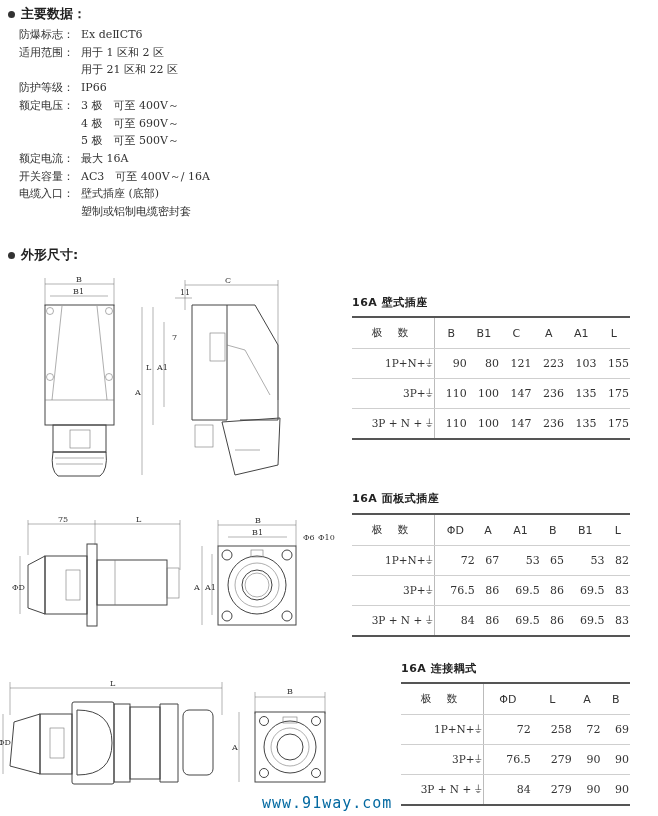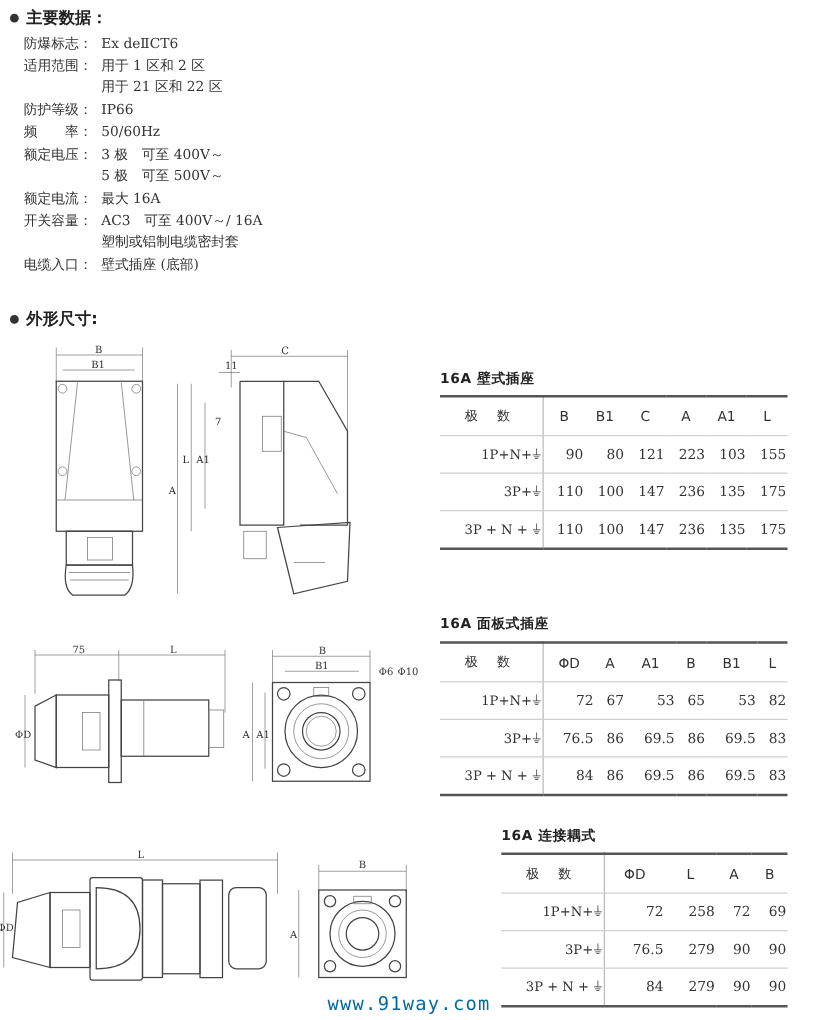--- a/index.html
+++ b/index.html
@@ -45,46 +45,46 @@
     </div>
   <div class="spec-row">
       <span class="spec-label"></span>
       <span class="spec-val">用于 21 区和 22 区</span>
     </div>
   <div class="spec-row">
       <span class="spec-label">防护等级：</span>
       <span class="spec-val">IP66</span>
     </div>
   <div class="spec-row">
-      <span class="spec-label">频　　率：</span>
-      <span class="spec-val">50/60Hz</span>
-    </div>
-  <div class="spec-row">
       <span class="spec-label">额定电压：</span>
       <span class="spec-val">3 极　可至 400V～</span>
     </div>
   <div class="spec-row">
       <span class="spec-label"></span>
+      <span class="spec-val">4 极　可至 690V～</span>
+    </div>
+  <div class="spec-row">
+      <span class="spec-label"></span>
       <span class="spec-val">5 极　可至 500V～</span>
     </div>
   <div class="spec-row">
       <span class="spec-label">额定电流：</span>
       <span class="spec-val">最大 16A</span>
     </div>
   <div class="spec-row">
       <span class="spec-label">开关容量：</span>
       <span class="spec-val">AC3　可至 400V～/ 16A</span>
     </div>
   <div class="spec-row">
+      <span class="spec-label">电缆入口：</span>
+      <span class="spec-val">壁式插座 (底部)</span>
+    </div>
+  <div class="spec-row">
       <span class="spec-label"></span>
       <span class="spec-val">塑制或铝制电缆密封套</span>
-    </div>
-  <div class="spec-row">
-      <span class="spec-label">电缆入口：</span>
-      <span class="spec-val">壁式插座 (底部)</span>
     </div>
 </div>
 
 <div class="abs section-title" style="left:8px; top:246px;">
   <span class="bullet"></span>
   <span>外形尺寸:</span>
 </div>
 
 <svg style="left:0; top:270px;" width="140" height="210">
   <line class="dim" x1="45" y1="14" x2="114" y2="14"></line>

